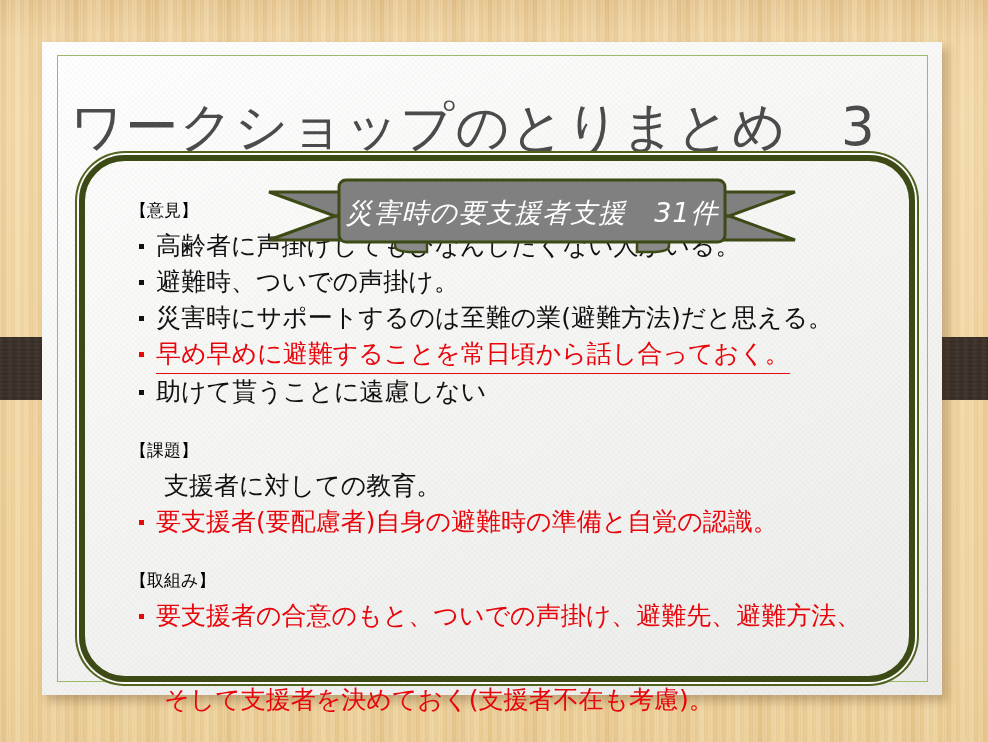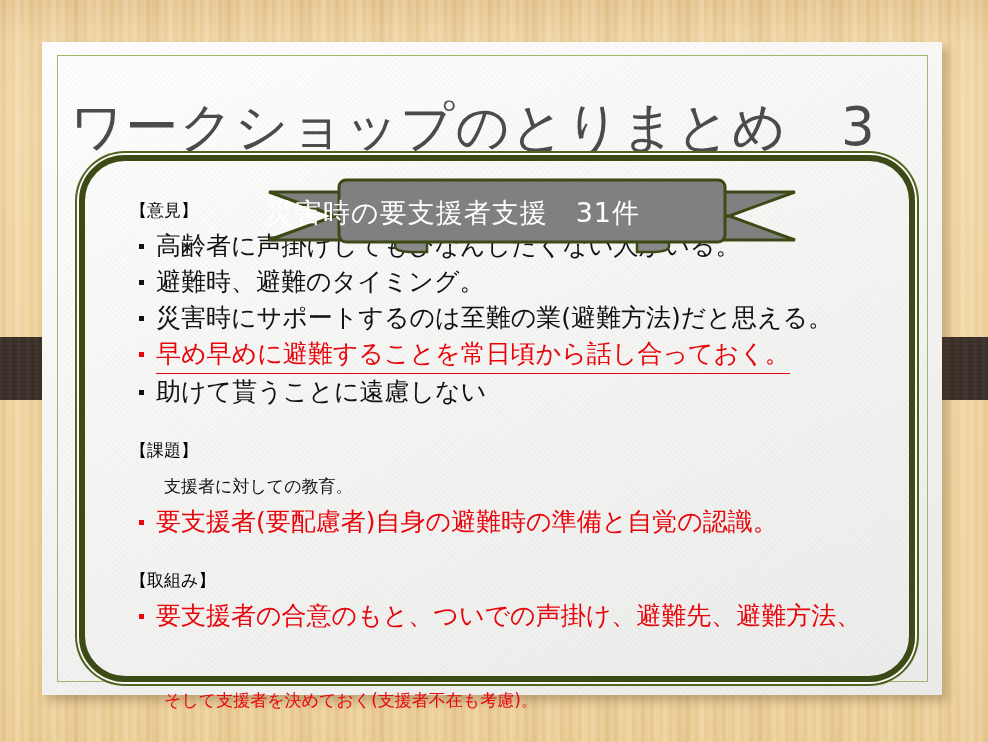--- a/index.html
+++ b/index.html
@@ -142,26 +142,28 @@
     z-index: 5;
   }
   #ribbon svg { display: block; }
   #ribbon-label {
     position: absolute;
     left: 0;
     top: 19px;
     width: 530px;
     height: 48px;
     line-height: 48px;
+    text-align: center;
     color: #ffffff;
     font-size: 27px;
     letter-spacing: 1px;
     white-space: nowrap;
     font-family: "DejaVu Sans", "Liberation Sans", sans-serif;
     pointer-events: none;
+    font-style: italic;
   }
 
   
   #content {
     position: absolute;
     left: 88px;
     top: 150px;
     width: 760px;
     z-index: 4;
     font-family: "DejaVu Sans", "Liberation Sans", sans-serif;
@@ -198,21 +200,21 @@
   .bullet-item.red { color: #e8050b; }
   .bullet-item.red .marker { background: #e8050b; }
   .bullet-item .txt { display: inline-block; }
   .bullet-item.underline .txt {
     border-bottom: 1.5px solid #e8050b;
     padding-bottom: 1px;
   }
   
   .cont-line {
     padding-left: 34px;
-    font-size: 17px;
+    font-size: 25px;
     line-height: 36px;
     white-space: nowrap;
   }
   .cont-line.red { color: #e8050b; margin-top: 48px; }
   .cont-line.black { color: #111111; }
   .gap-22 { height: 22px; }
 </style>
 </head>
 <body>
 
@@ -249,21 +251,21 @@
 
       <div class="section">
         <div class="section-heading">【意見】</div>
         <ul class="bullet-list">
           <li class="bullet-item">
             <span class="marker"></span>
             <span class="txt">高齢者に声掛けしてもひなんしたくない人がいる。</span>
           </li>
           <li class="bullet-item">
             <span class="marker"></span>
-            <span class="txt">避難時、避難のタイミング。</span>
+            <span class="txt">避難時、ついでの声掛け。</span>
           </li>
           <li class="bullet-item">
             <span class="marker"></span>
             <span class="txt">災害時にサポートするのは至難の業(避難方法)だと思える。</span>
           </li>
           <li class="bullet-item red underline">
             <span class="marker"></span>
             <span class="txt">早め早めに避難することを常日頃から話し合っておく。</span>
           </li>
           <li class="bullet-item">

